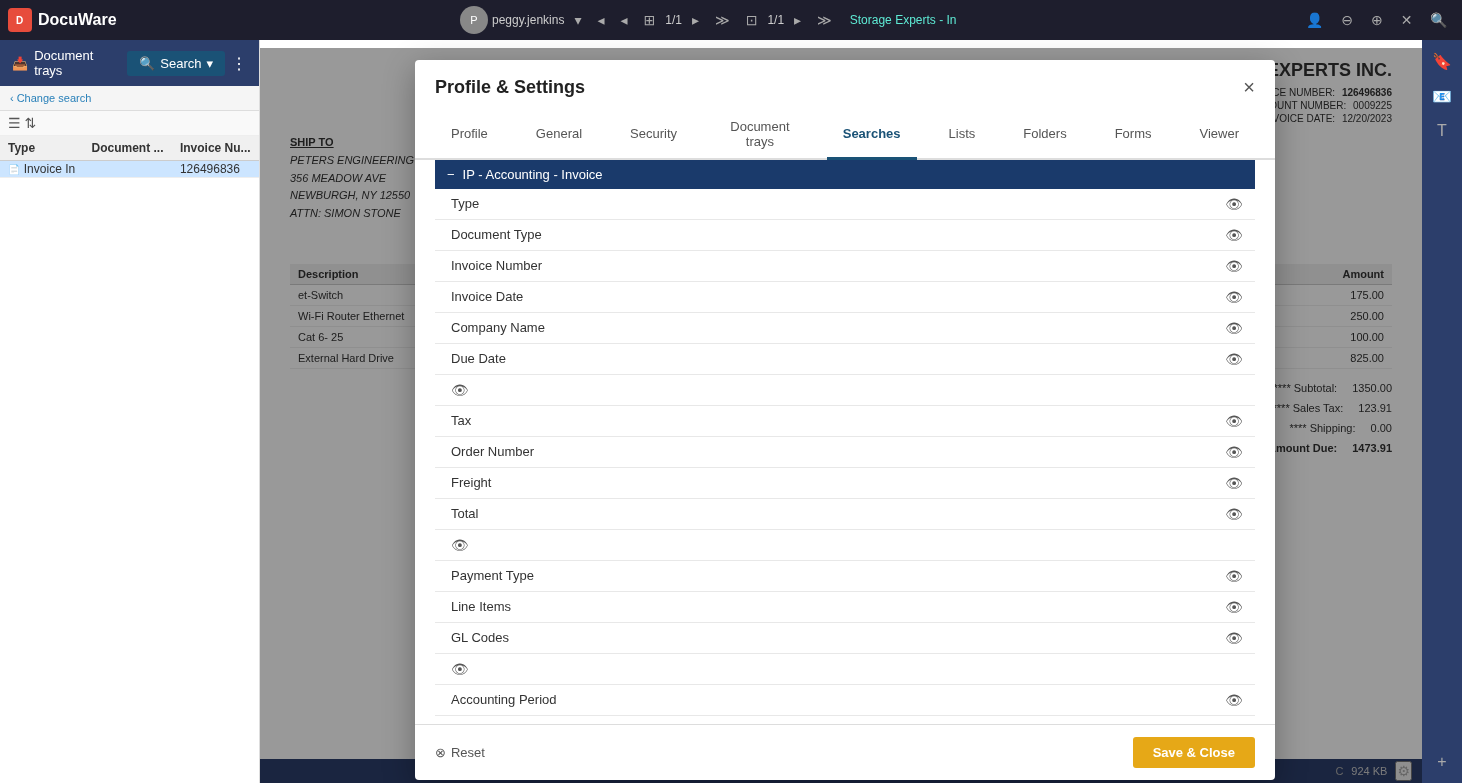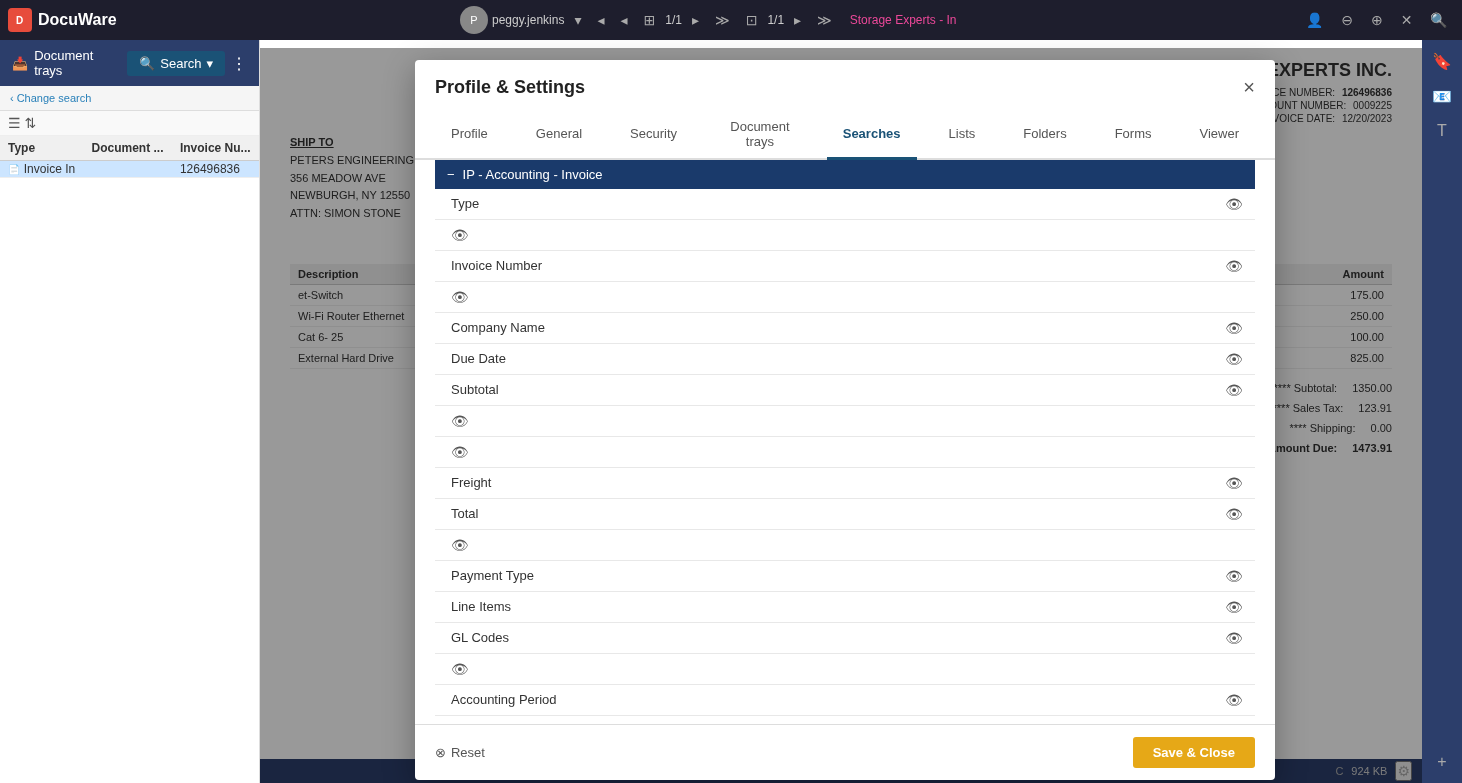--- a/index.html
+++ b/index.html
@@ -26,21 +26,21 @@
     }
     .user-area {
       display: flex; align-items: center; gap: 4px; color: #ccc; font-size: 12px;
     }
     .user-avatar {
       width: 28px; height: 28px; border-radius: 50%; background: #888; display: flex; align-items: center; justify-content: center; color: #fff; font-size: 11px;
     }
     .toolbar-btn {
       background: none; border: none; color: #aaa; cursor: pointer; padding: 4px 6px; font-size: 14px; display: flex; align-items: center;
     }
-    .storage-label { color: #ec4899; font-size: 12px; margin-left: 8px; }
+    .storage-label { color: #5eead4; font-size: 12px; margin-left: 8px; }
 
     
     .layout { display: flex; height: calc(783px - 40px); }
     .left-sidebar {
       width: 260px; background: #fff; border-right: 1px solid #ddd; display: flex; flex-direction: column;
     }
     .sidebar-header {
       background: #2c3e6b; color: #fff; padding: 8px 12px; display: flex; align-items: center; gap: 6px; font-size: 13px;
     }
     .sidebar-search-btn {
@@ -259,21 +259,21 @@
             <div>
               <span>INVOICE DATE:</span>
               <span style="margin-left:4px;">12/20/2023</span>
             </div>
           </div>
         </div>
 
         <div style="display:flex;gap:40px;margin-top:10px;">
           <div>
             <div style="font-weight:bold;margin-bottom:4px;text-decoration:underline;">SHIP TO</div>
-            <div style="line-height:1.6;">
+            <div style="line-height:1.6;font-style:italic;">
               PETERS ENGINEERING<br>356 MEADOW AVE<br>NEWBURGH, NY 12550<br>ATTN: SIMON STONE
             </div>
           </div>
           <div style="line-height:1.7;">
             <div>
               <span>PO#:</span>
               <span style="margin-left:4px;">SIMON STONE</span>
             </div>
             <div>
               <span>PLACED BY:</span>
@@ -374,45 +374,48 @@
           <div class="search-group-header">
             <span>−</span>
             <span>IP - Accounting - Invoice</span>
           </div>
           <div id="fields-container">
           <div class="field-row">
                 <span class="field-name">Type</span>
                 <span class="field-eye">👁</span>
               </div>
               <div class="field-row">
+                <span class="field-name">Document Type</span>
                 <span class="field-eye">👁</span>
               </div>
               <div class="field-row">
                 <span class="field-name">Invoice Number</span>
                 <span class="field-eye">👁</span>
               </div>
               <div class="field-row">
+                <span class="field-name">Invoice Date</span>
                 <span class="field-eye">👁</span>
               </div>
               <div class="field-row">
                 <span class="field-name">Company Name</span>
                 <span class="field-eye">👁</span>
               </div>
               <div class="field-row">
                 <span class="field-name">Due Date</span>
                 <span class="field-eye">👁</span>
               </div>
               <div class="field-row">
-                <span class="field-name">Subtotal</span>
-                <span class="field-eye">👁</span>
-              </div>
-              <div class="field-row">
-                <span class="field-eye">👁</span>
-              </div>
-              <div class="field-row">
+                <span class="field-eye">👁</span>
+              </div>
+              <div class="field-row">
+                <span class="field-name">Tax</span>
+                <span class="field-eye">👁</span>
+              </div>
+              <div class="field-row">
+                <span class="field-name">Order Number</span>
                 <span class="field-eye">👁</span>
               </div>
               <div class="field-row">
                 <span class="field-name">Freight</span>
                 <span class="field-eye">👁</span>
               </div>
               <div class="field-row">
                 <span class="field-name">Total</span>
                 <span class="field-eye">👁</span>
               </div>

